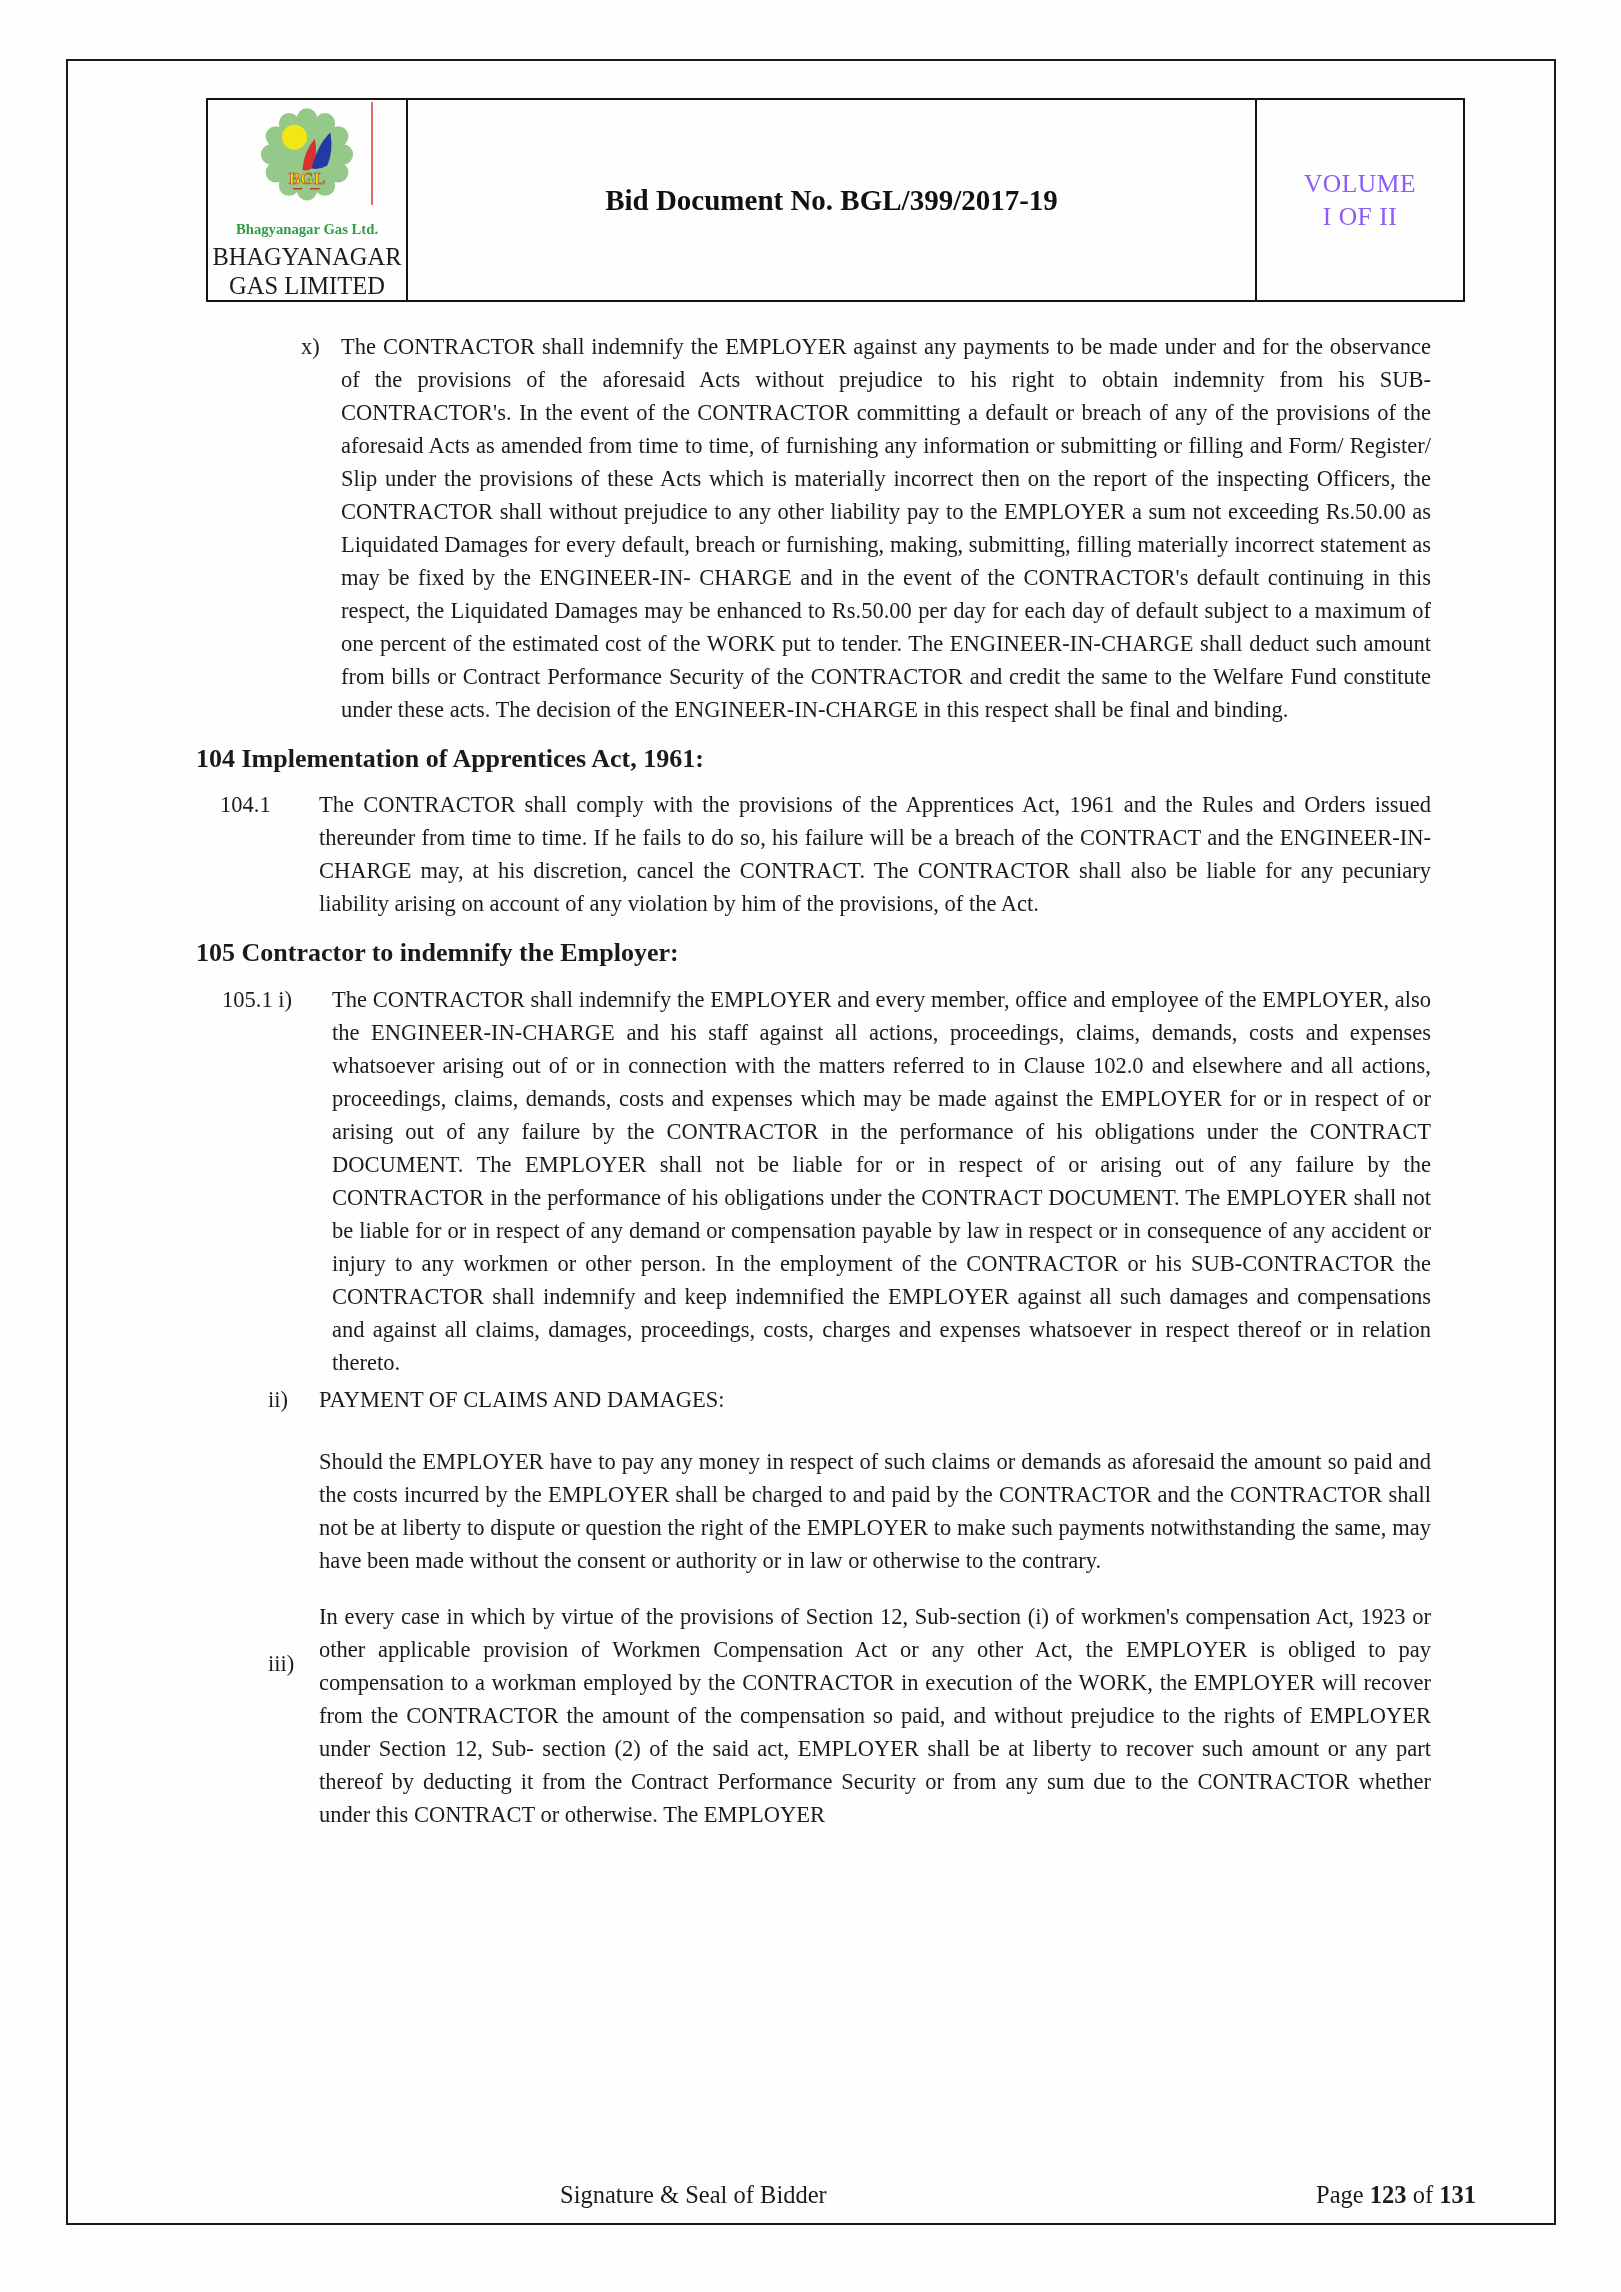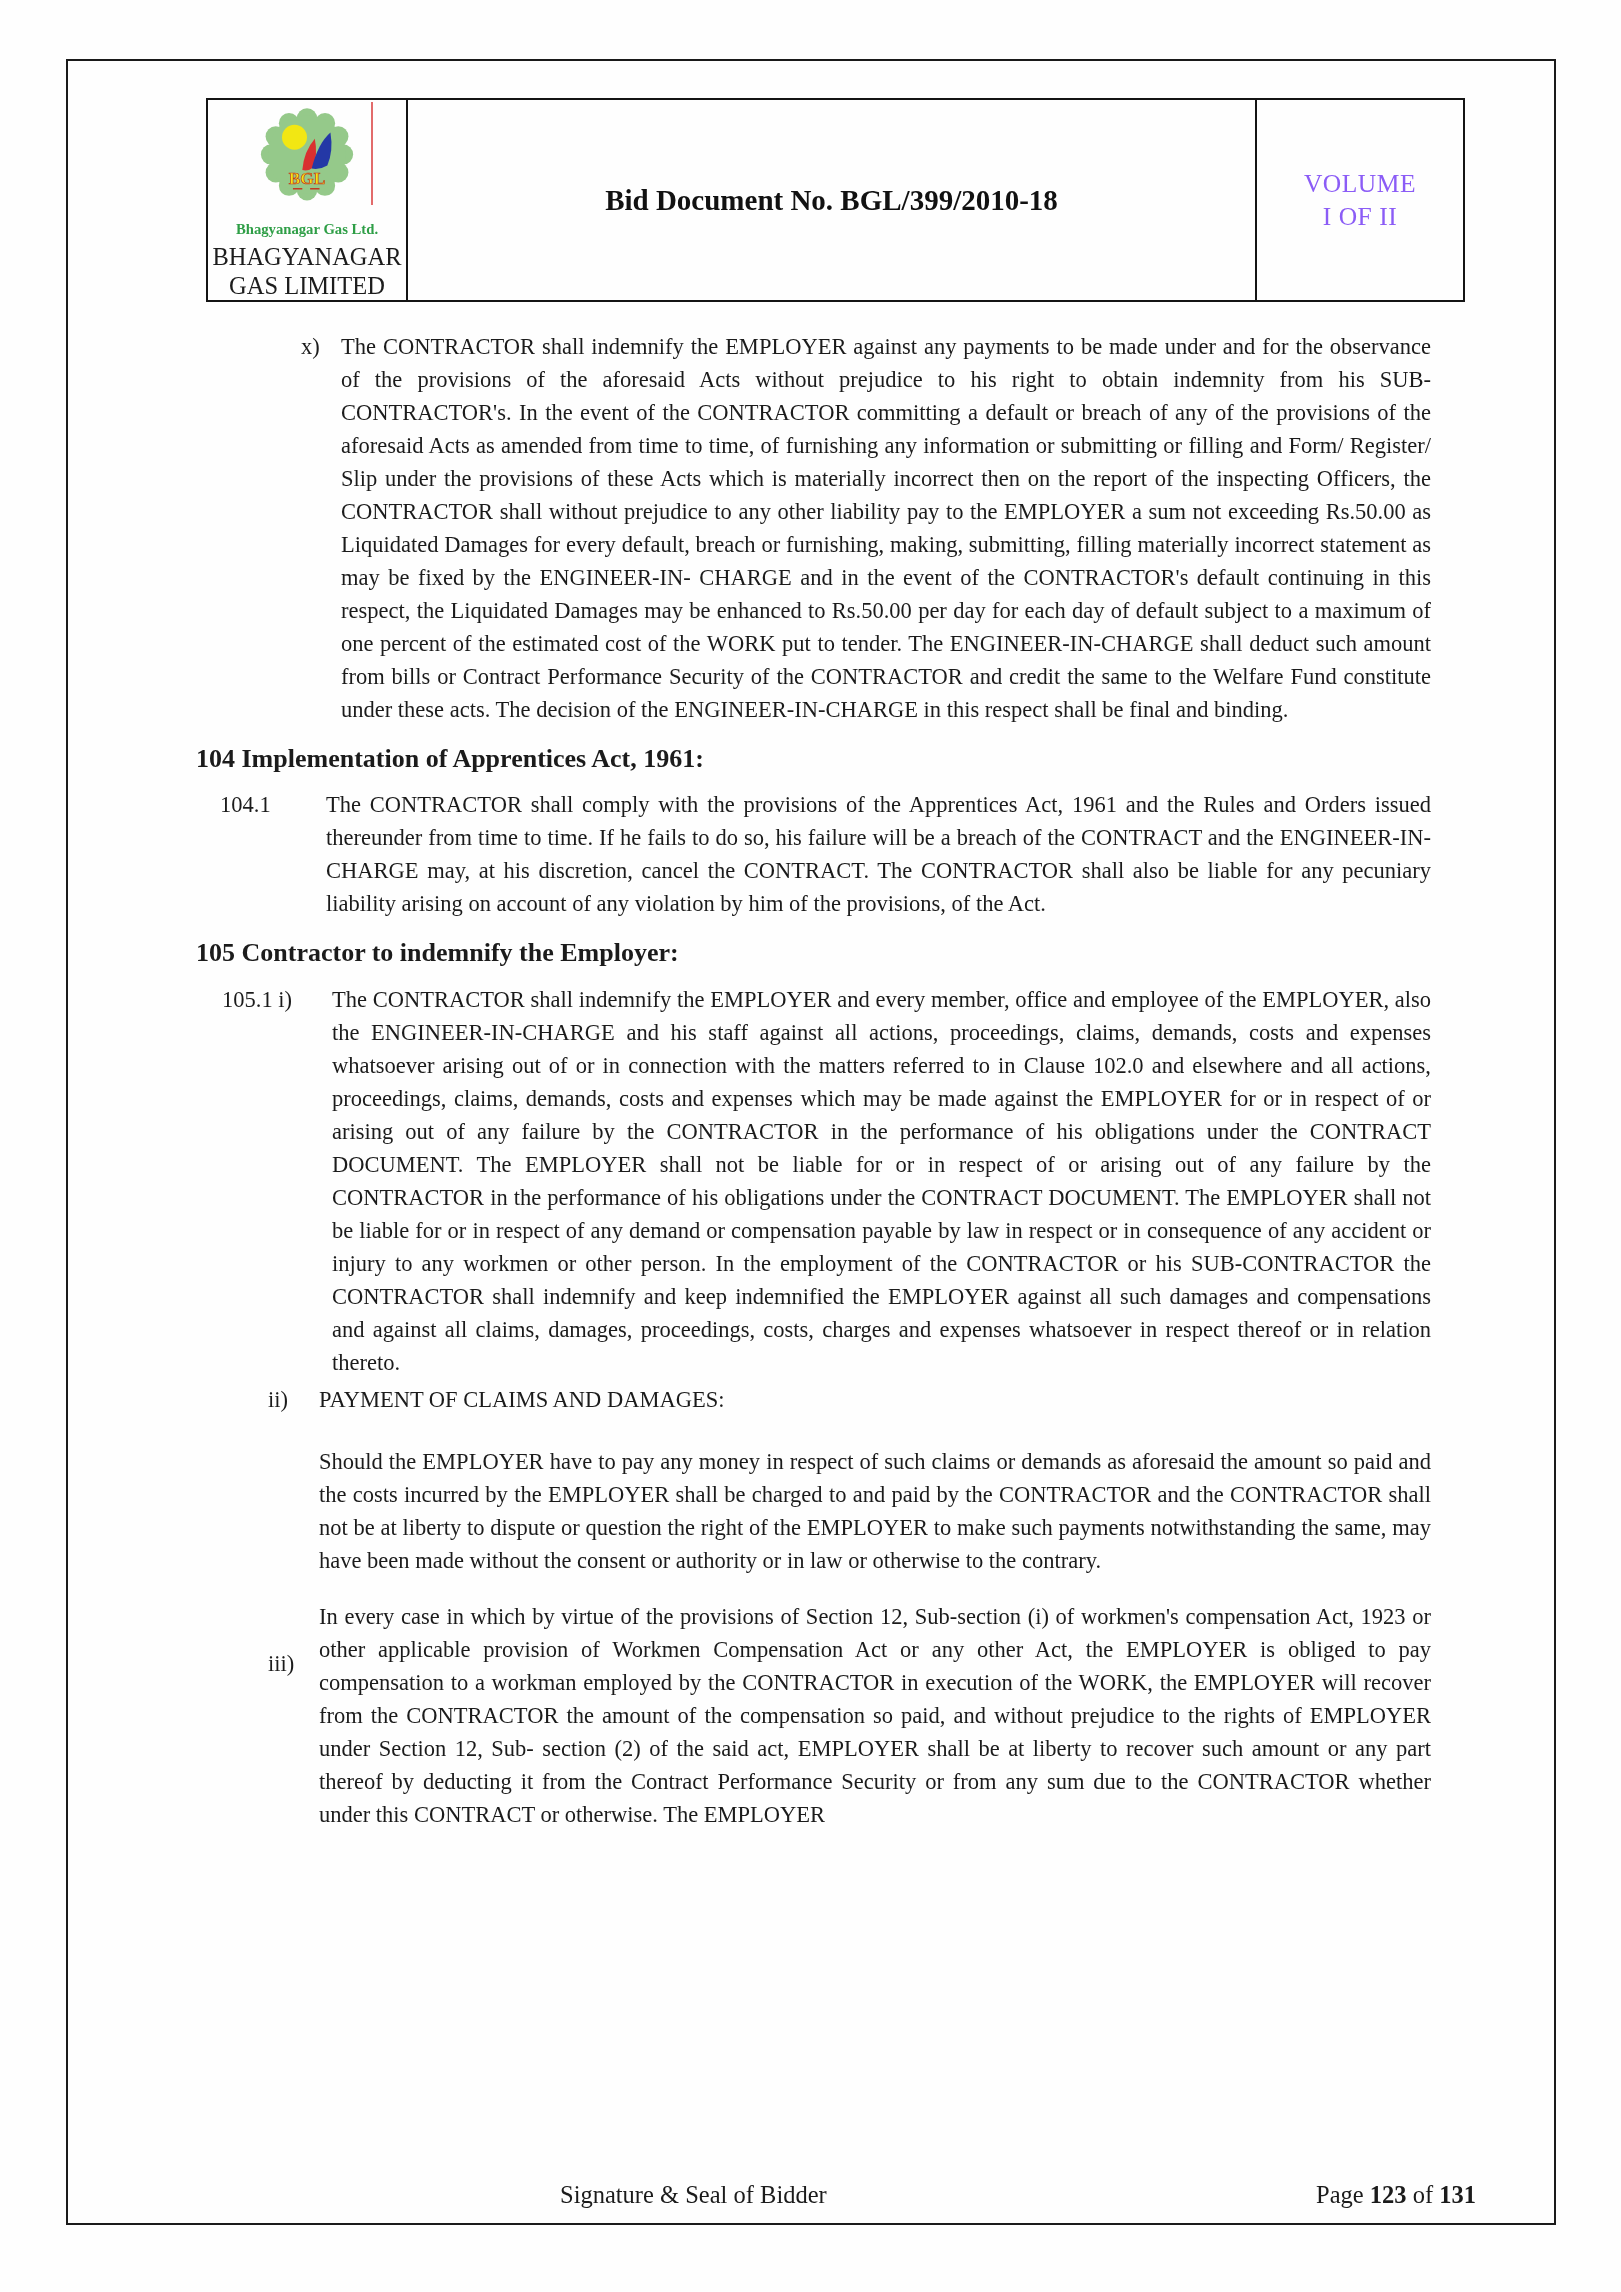--- a/index.html
+++ b/index.html
@@ -23,21 +23,21 @@
   .company-name{font-size:24.5px;line-height:29px;text-align:center;color:#1c1c1c;margin-top:3.9px;}
   .red-line{position:absolute;left:163px;top:2px;width:2px;height:103px;background:#e26b6b;}
   
   .content{position:absolute;left:0;top:330px;width:1621px;font-size:22.5px;line-height:33px;}
   .row{display:flex;}
   .marker{flex:none;white-space:pre;}
   .text{flex:1;text-align:justify;}
   .clause-x{margin:0 190px 15.7px 301px;}
   .clause-x .marker{width:40px;}
   .h-num{margin:0 190px 13.7px 196px;font-weight:bold;font-size:26px;}
-  .clause-1041{margin:0 190px 15.7px 220px;gap:7px;}
+  .clause-1041{margin:0 190px 15.7px 220px;}
   .clause-1041 .marker{width:99px;}
   .clause-1051{margin:0 190px 4px 222px;}
   .clause-1051 .marker{width:110px;}
   .item-ii-title{margin:0 190px 29px 268px;}
   .item-ii-title .marker{width:51px;}
   .item-ii-para{margin:0 190px 23.5px 319px;text-align:justify;}
   .item-iii{margin:0 190px 0 268px;}
   .item-iii .marker{width:51px;margin-top:47px;}
   
   .footer{position:absolute;left:0;top:2181px;width:1621px;height:35px;font-size:24.5px;}
@@ -86,21 +86,21 @@
       </svg>
       <div class="logo-caption">Bhagyanagar Gas Ltd.</div>
       <div class="company-name">
         <div>BHAGYANAGAR</div>
         <div>GAS LIMITED</div>
       </div>
       <div class="red-line"></div>
     </div>
 
     <div class="cell title-cell">
-      <div class="bid-doc">Bid Document No. BGL/399/2010-18</div>
+      <div class="bid-doc">Bid Document No. BGL/399/2017-19</div>
     </div>
 
     <div class="cell volume-cell">
       <div>VOLUME</div>
       <div>I OF II</div>
     </div>
   </div>
 
   <div class="content">
 

